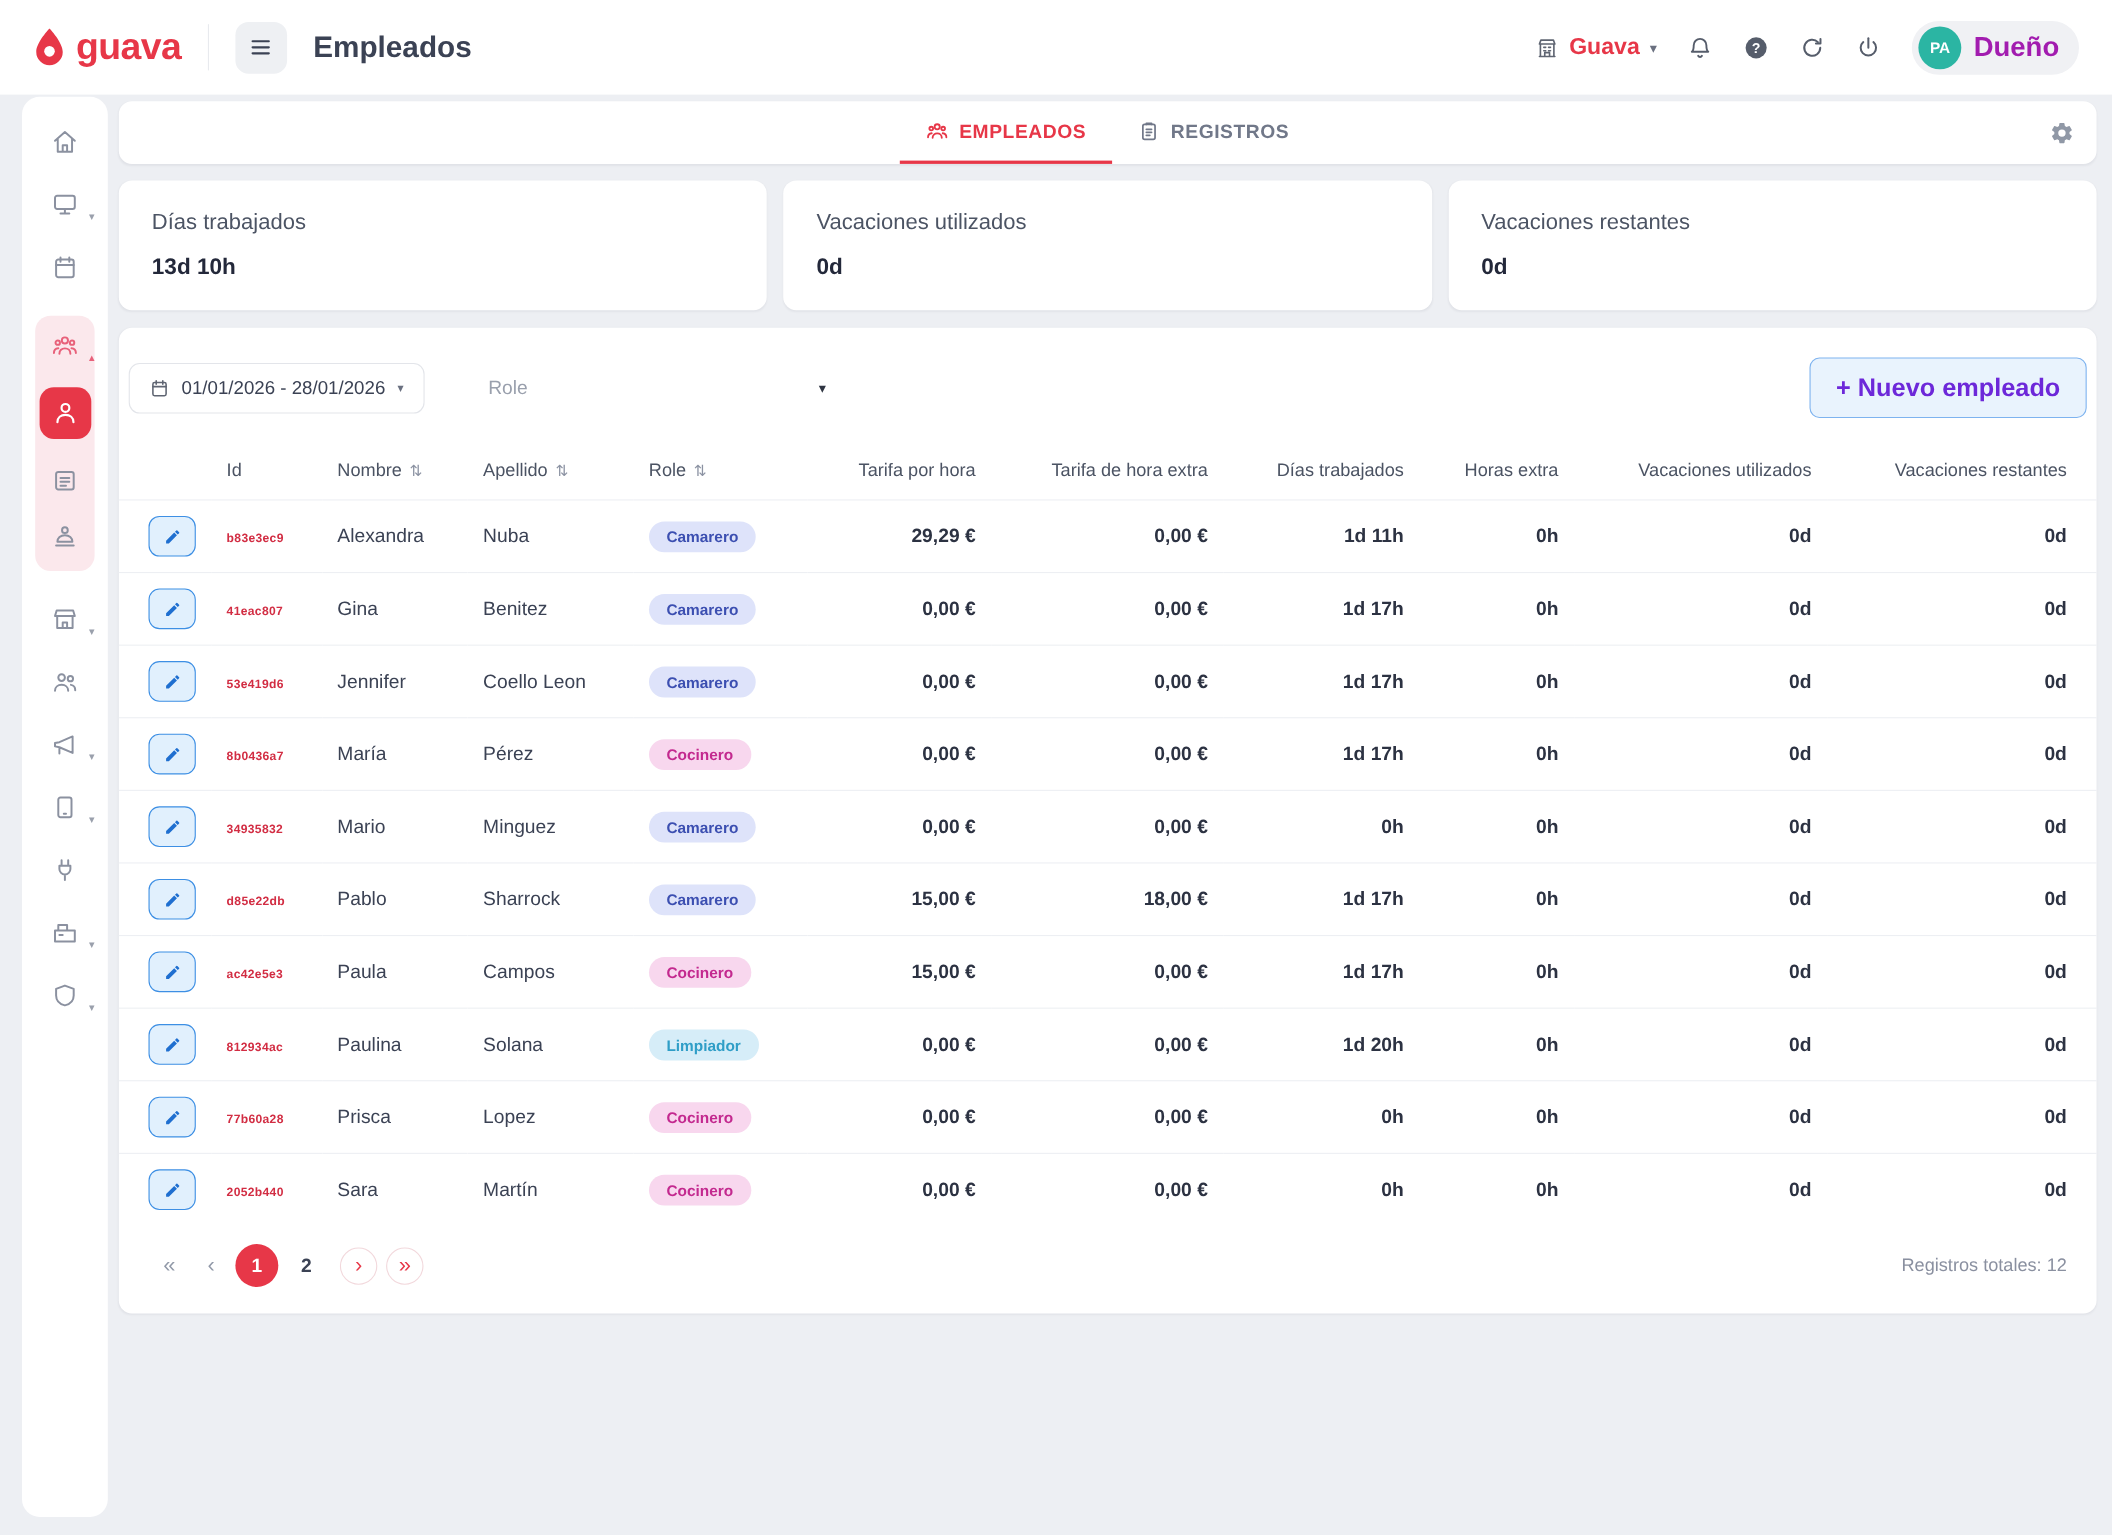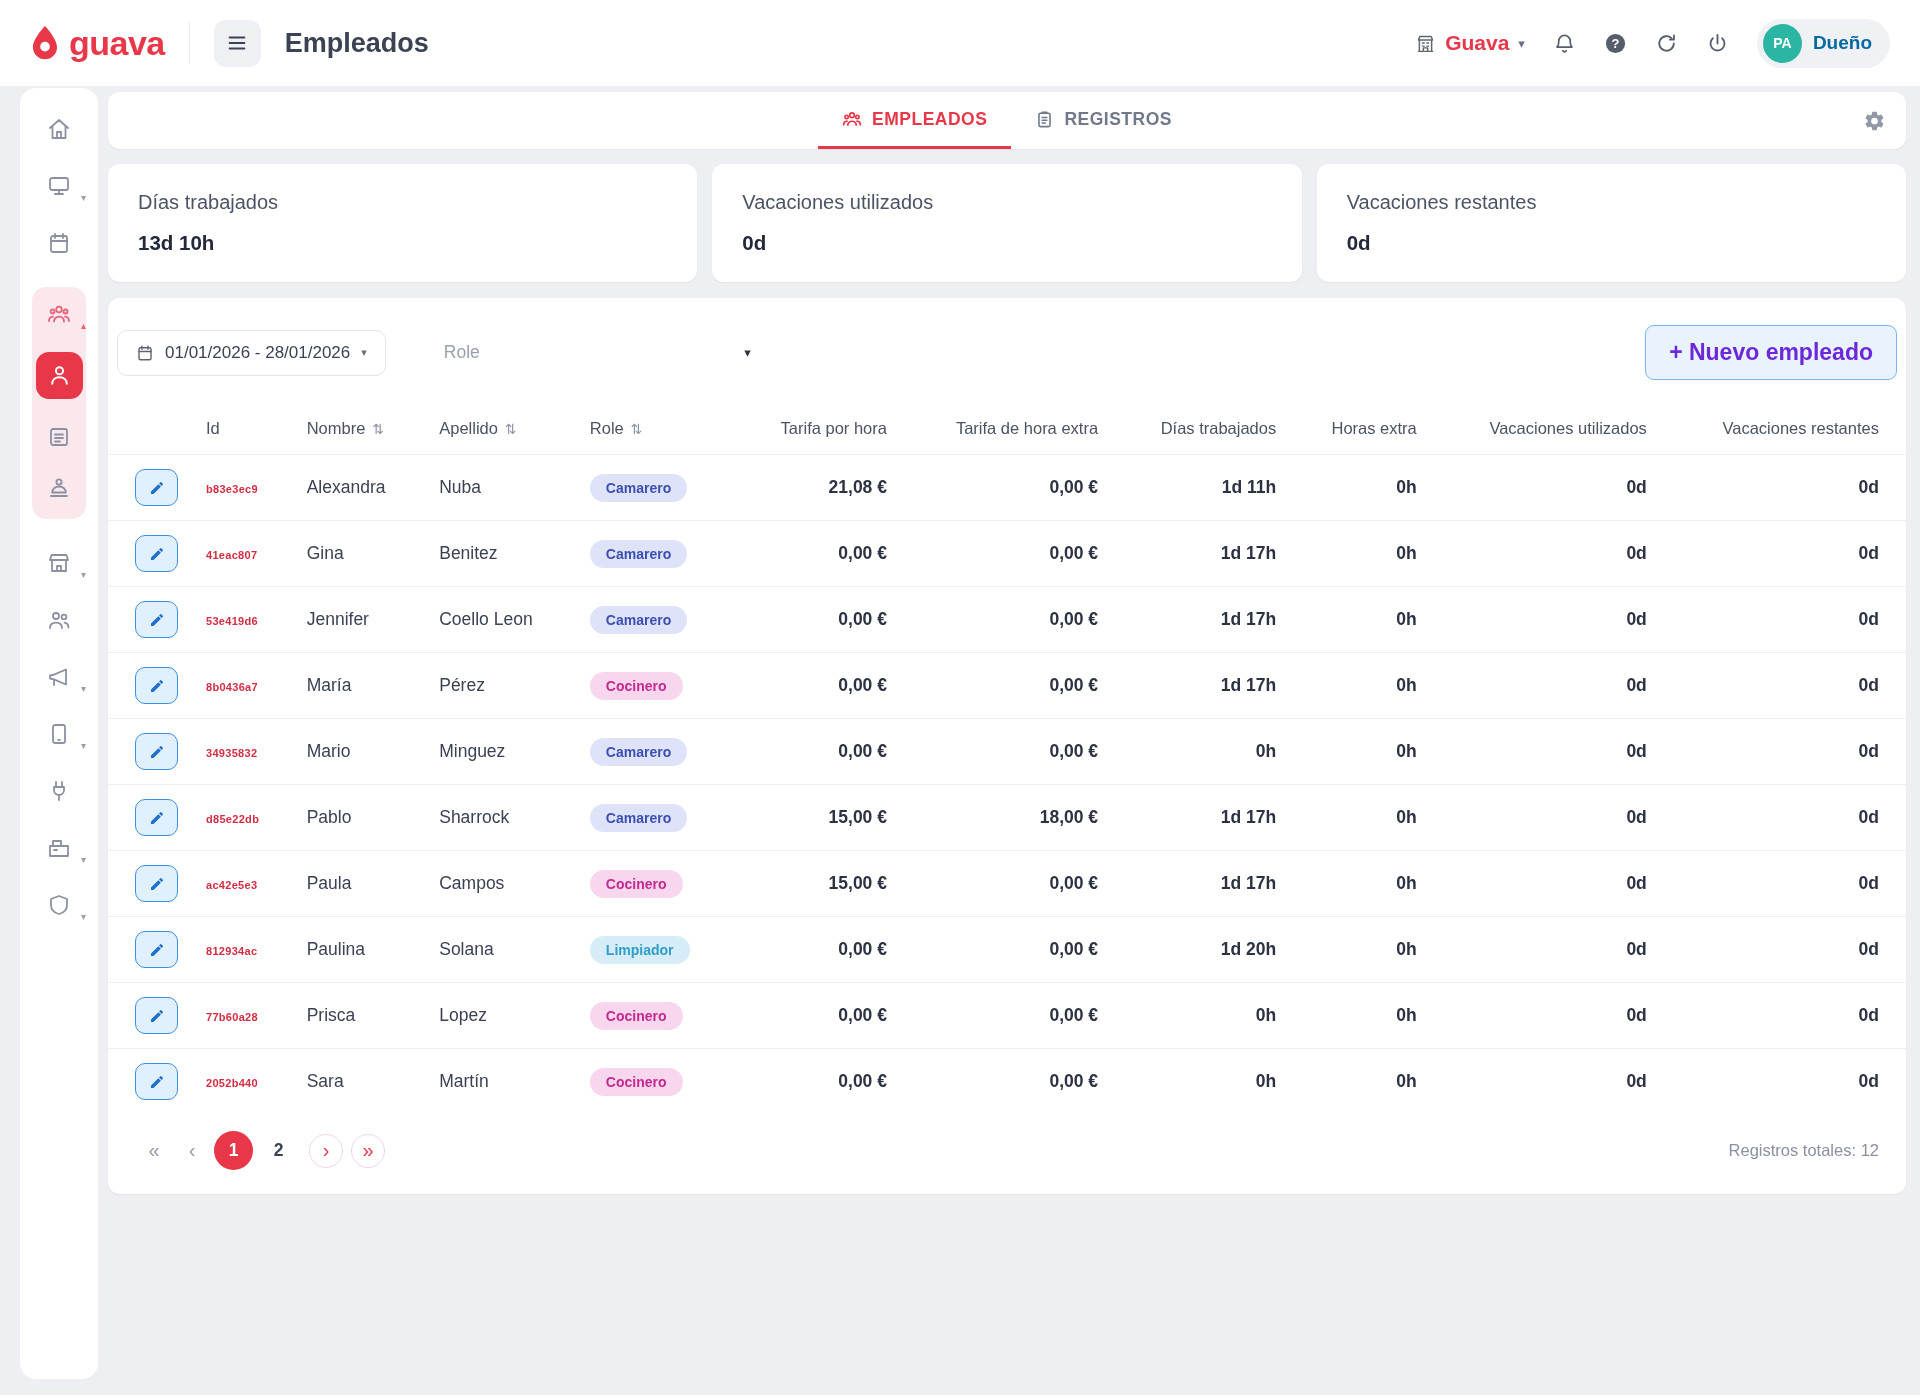--- a/index.html
+++ b/index.html
@@ -31,21 +31,21 @@
   .chev-glyph { color: #6a7080; font-size: 13px; }
   .icon-btn { background: none; border: none; cursor: pointer; display: flex; align-items: center; }
   .user-chip {
     display: flex; align-items: center; gap: 11px; background: #f0f1f4;
     border-radius: 27px; padding: 5px 18px 5px 6px; border: none; cursor: pointer;
   }
   .avatar {
     width: 39px; height: 39px; border-radius: 50%; background: var(--avatar-green, #2bb5a3);
     color: #fff; font-size: 14px; font-weight: 700; display: flex; align-items: center; justify-content: center;
   }
-  .user-name { font-size: 19px; color: #0369a1; font-weight: 600; }
+  .user-name { font-size: 25px; color: #a21caf; font-weight: 600; }
 
   
   .sidebar {
     position: absolute; left: 20px; top: 88px; bottom: 16px; width: 78px;
     background: #fff; border-radius: 16px;
     display: flex; flex-direction: column; align-items: center;
     padding: 28px 0 16px; gap: 31px;
   }
   .side-item {
     position: relative; color: #8b91a0; background: none; border: none; cursor: pointer;
@@ -445,21 +445,21 @@
           <svg width="16" height="16" viewBox="0 0 24 24" fill="#1f6fd0">
             <path d="M3 17.25V21h3.75L17.8 9.94l-3.75-3.75L3 17.25zM20.71 7.04a1 1 0 0 0 0-1.41l-2.34-2.34a1 1 0 0 0-1.41 0l-1.83 1.83 3.75 3.75 1.83-1.83z"></path>
           </svg>
         </span>
       </button>
     </td>
     <td><span class="id-cell">b83e3ec9</span></td>
     <td>Alexandra</td>
     <td>Nuba</td>
     <td><span class="badge badge-blue">Camarero</span></td>
-    <td class="num">21,08 €</td>
+    <td class="num">29,29 €</td>
     <td class="num">0,00 €</td>
     <td class="num">1d 11h</td>
     <td class="num">0h</td>
     <td class="num">0d</td>
     <td class="num">0d</td>
   </tr>
           <tr>
     <td class="col-edit">
       <button class="edit-btn">
         <span>

